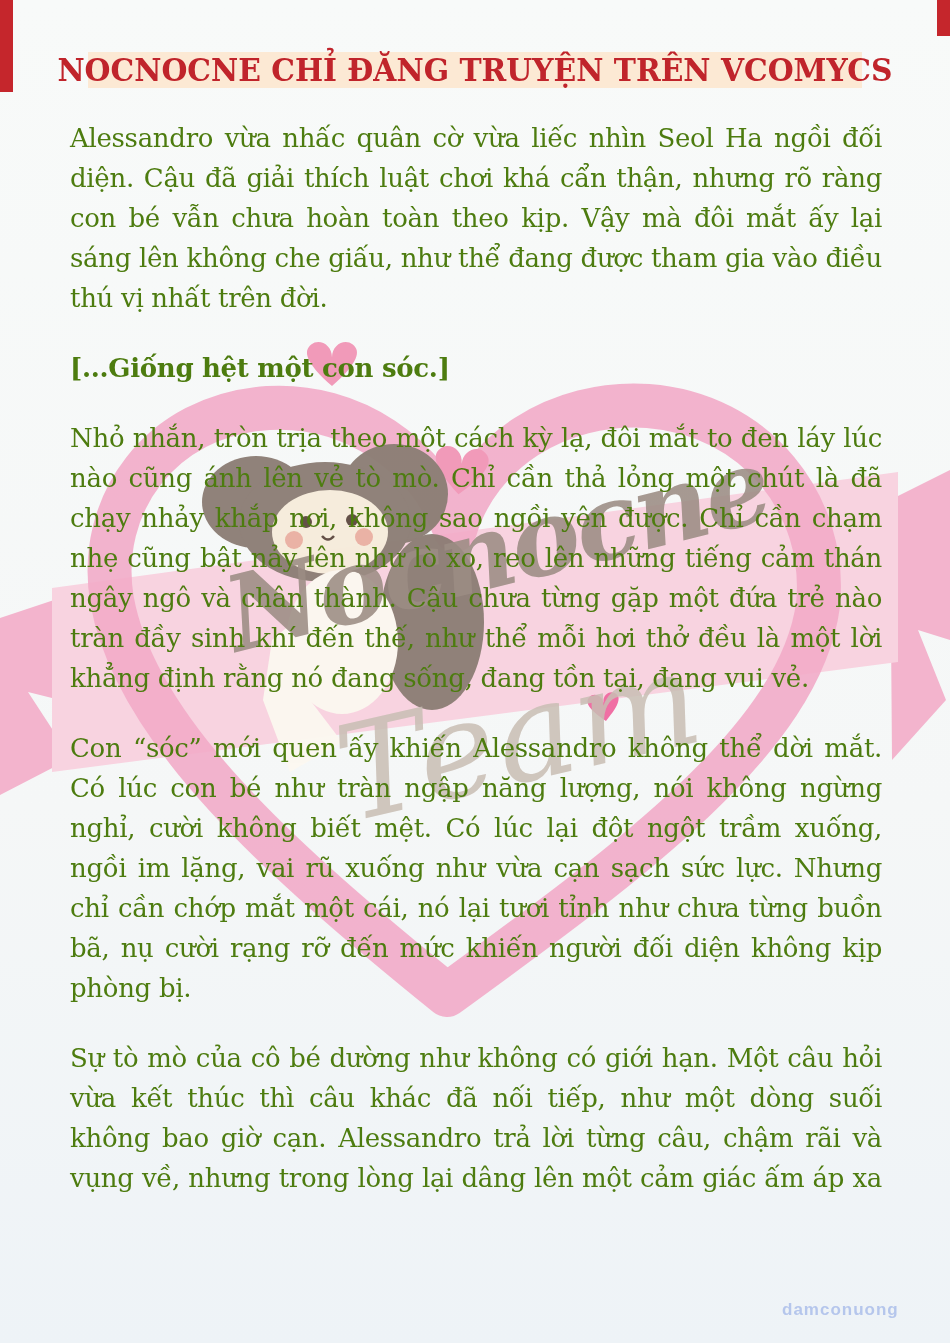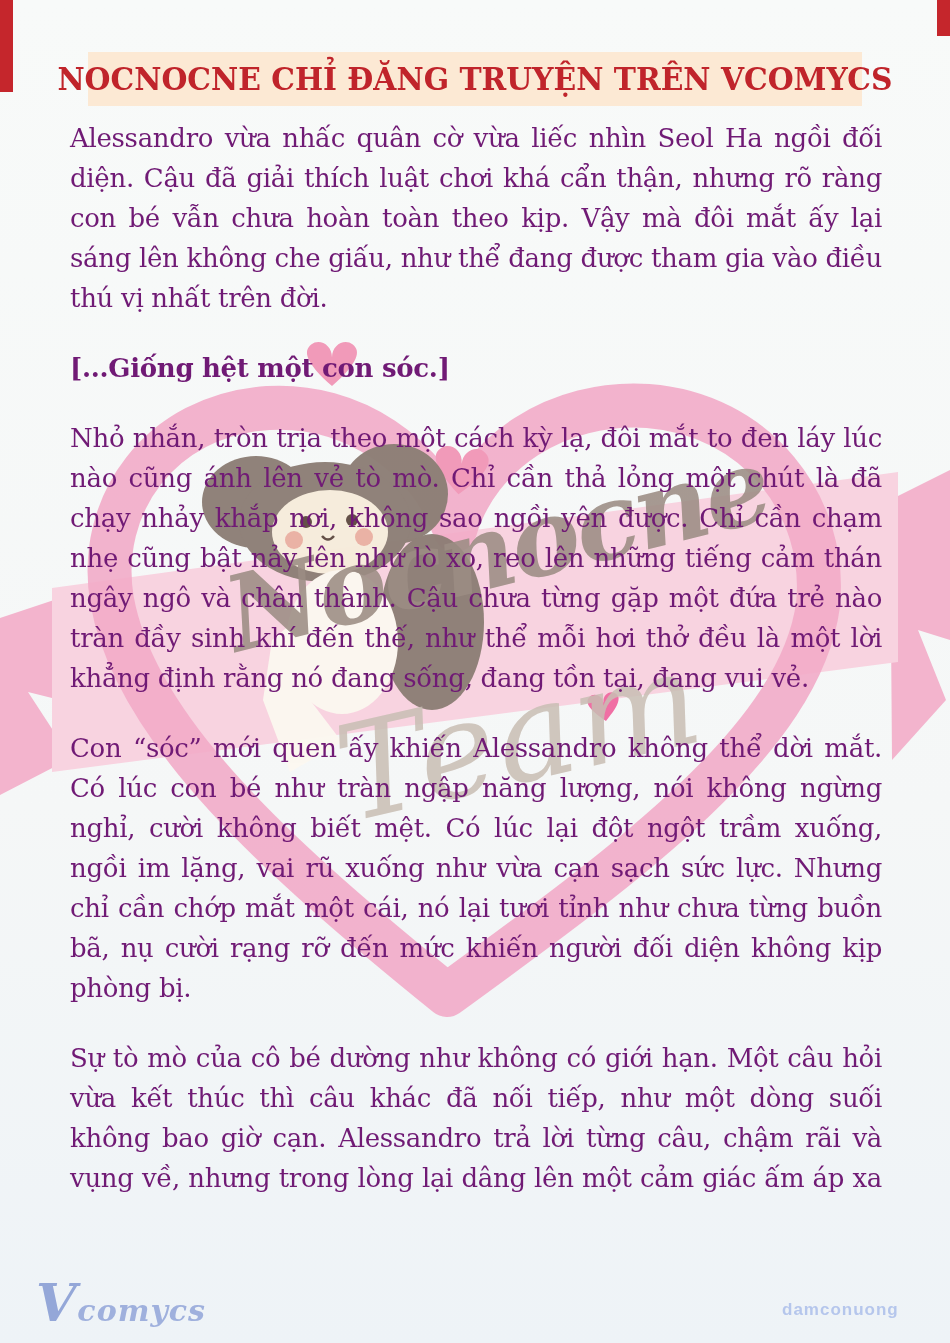--- a/index.html
+++ b/index.html
@@ -26,33 +26,33 @@
   }
   .wm-team{
     position:absolute;left:340px;top:700px;
     font-family:"DejaVu Serif",serif;font-style:italic;
     font-size:132px;letter-spacing:2px;color:#c9beb4;opacity:.85;
     transform:rotate(-13deg);transform-origin:0 50%;white-space:nowrap;
   }
 
   
   .header-strip{
-    position:absolute;left:88px;top:52px;width:774px;height:54px;z-index:2;
+    position:absolute;left:88px;top:52px;width:774px;height:36px;z-index:2;
     background:#fce9d4;display:flex;align-items:center;justify-content:center;
   }
   .header-strip span{
     font-family:"DejaVu Serif","Liberation Serif",serif;
     font-weight:bold;font-size:31px;letter-spacing:0px;color:#c0242b;
     white-space:nowrap;transform:scaleX(.96);
   }
 
   
   .content{
     position:absolute;left:70px;top:118px;width:812px;z-index:2;
-    font-size:26px;line-height:40px;color:#701a75;
+    font-size:26px;line-height:40px;color:#4d7c0f;
     text-align:justify;letter-spacing:-0.3px;
   }
   .content p{margin:0 0 30px 0;}
   .content p.quote{font-weight:bold;text-align:left;}
   .content p.cont{text-align-last:justify;}
 
   
   .vcomycs{
     position:absolute;left:36px;top:1272px;z-index:2;
     font-family:"DejaVu Serif",serif;font-style:italic;font-weight:bold;
@@ -116,16 +116,15 @@
   </div>
 
   <div class="content">
     <p>Alessandro vừa nhấc quân cờ vừa liếc nhìn Seol Ha ngồi đối diện. Cậu đã giải thích luật chơi khá cẩn thận, nhưng rõ ràng con bé vẫn chưa hoàn toàn theo kịp. Vậy mà đôi mắt ấy lại sáng lên không che giấu, như thể đang được tham gia vào điều thú vị nhất trên đời.</p>
     <p class="quote">[...Giống hệt một con sóc.]</p>
     <p>Nhỏ nhắn, tròn trịa theo một cách kỳ lạ, đôi mắt to đen láy lúc nào cũng ánh lên vẻ tò mò. Chỉ cần thả lỏng một chút là đã chạy nhảy khắp nơi, không sao ngồi yên được. Chỉ cần chạm nhẹ cũng bật nảy lên như lò xo, reo lên những tiếng cảm thán ngây ngô và chân thành. Cậu chưa từng gặp một đứa trẻ nào tràn đầy sinh khí đến thế, như thể mỗi hơi thở đều là một lời khẳng định rằng nó đang sống, đang tồn tại, đang vui vẻ.</p>
     <p>Con “sóc” mới quen ấy khiến Alessandro không thể dời mắt. Có lúc con bé như tràn ngập năng lượng, nói không ngừng nghỉ, cười không biết mệt. Có lúc lại đột ngột trầm xuống, ngồi im lặng, vai rũ xuống như vừa cạn sạch sức lực. Nhưng chỉ cần chớp mắt một cái, nó lại tươi tỉnh như chưa từng buồn bã, nụ cười rạng rỡ đến mức khiến người đối diện không kịp phòng bị.</p>
     <p class="cont">Sự tò mò của cô bé dường như không có giới hạn. Một câu hỏi vừa kết thúc thì câu khác đã nối tiếp, như một dòng suối không bao giờ cạn. Alessandro trả lời từng câu, chậm rãi và vụng về, nhưng trong lòng lại dâng lên một cảm giác ấm áp xa</p>
   </div>
 
-  <div class="vcomycs">Vcomycs</div>
   <div class="credit">damconuong</div>
 
 </div>
 
 </body></html>

